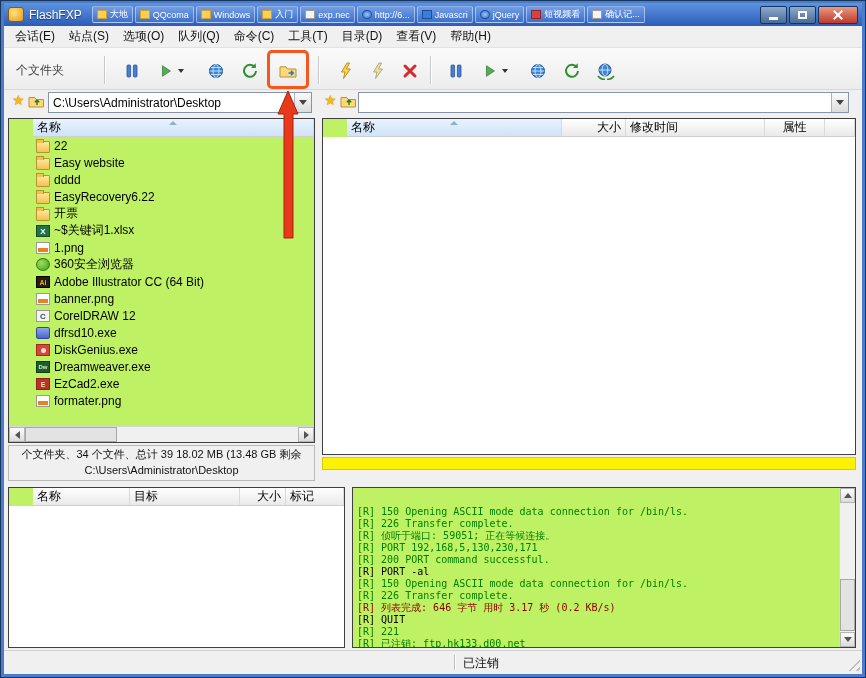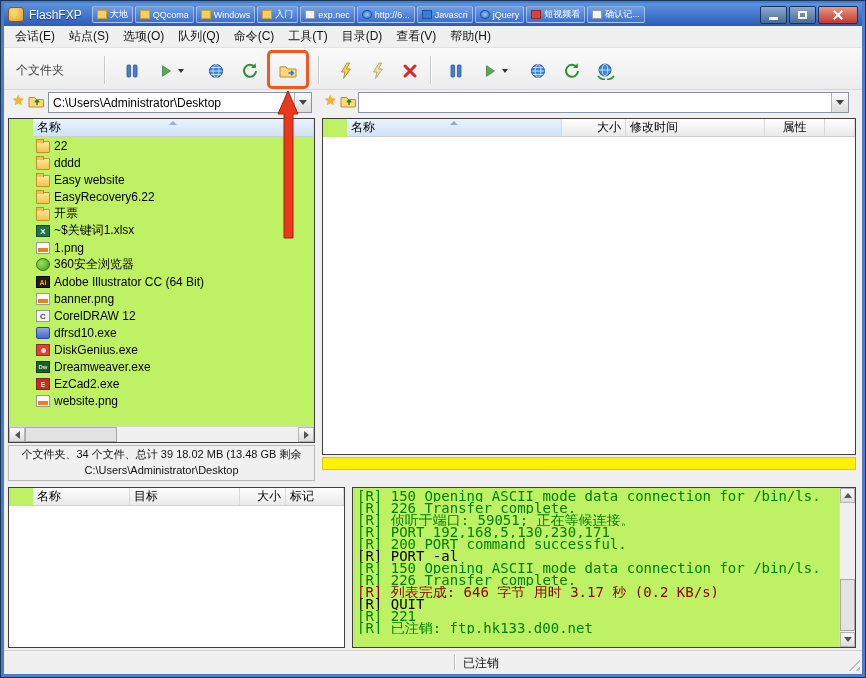--- a/index.html
+++ b/index.html
@@ -107,21 +107,21 @@
   .vscroll .sbtn { width:15px; }
   .vscroll .down { position:absolute; bottom:0; }
   .vthumb { position:absolute; left:0; bottom:16px; width:15px; height:52px; background:#e3e3e3; border:1px solid #a8a8a8; }
 
   
   .local-status { position:absolute; left:8px; top:445px; width:307px; height:36px; background:#f0f0f0;
                   border:1px solid #b9b9b9; text-align:center; font-size:11px; color:#111; overflow:hidden; }
   .local-status div { line-height:16px; white-space:nowrap; }
   .yellowbar { position:absolute; left:322px; top:457px; width:534px; height:13px; background:#fff200; border:1px solid #d8cc00; }
   .logbody { position:absolute; inset:0 17px 0 0; padding:2px 4px; overflow:hidden;
-             font-family:"DejaVu Sans Mono","Liberation Mono",monospace; font-size:14px; line-height:12px; }
+             font-family:"DejaVu Sans Mono","Liberation Mono",monospace; font-size:10px; line-height:12px;margin-top:16px; }
   .logline { white-space:nowrap; overflow:hidden; }
   .statusbar { position:absolute; left:4px; right:4px; top:650px; height:23px; background:#f0f0f0; border-top:1px solid #d0d0d0; }
   .sb-sep { position:absolute; left:450px; top:4px; height:15px; width:2px; border-left:1px solid #bdbdbd; border-right:1px solid #fff; }
   .sb-text { position:absolute; left:459px; top:4px; font-size:12px; color:#111; }
   .grip { position:absolute; right:2px; bottom:2px; width:13px; height:13px;
           background:repeating-linear-gradient(135deg,#bdbdbd 0 2px,transparent 2px 5px);
           clip-path:polygon(100% 0,100% 100%,0 100%); }
 
   
   .hl-box { position:absolute; left:267px; top:50px; width:42px; height:39px; border:3px solid #f4581e; border-radius:5px; z-index:40; }
@@ -337,26 +337,26 @@
     <div>
 
 
         <div class="fitem">
           <span class="ic folder"></span>
           <span>22</span>
         </div>
 
         <div class="fitem">
           <span class="ic folder"></span>
+          <span>Easy website</span>
+        </div>
+
+        <div class="fitem">
+          <span class="ic folder"></span>
           <span>dddd</span>
-        </div>
-
-        <div class="fitem">
-          <span class="ic folder"></span>
-          <span>Easy website</span>
         </div>
 
         <div class="fitem">
           <span class="ic folder"></span>
           <span>EasyRecovery6.22</span>
         </div>
 
         <div class="fitem">
           <span class="ic folder"></span>
           <span>开票</span>
@@ -407,21 +407,21 @@
           <span>Dreamweaver.exe</span>
         </div>
 
         <div class="fitem">
           <span class="ic ez"></span>
           <span>EzCad2.exe</span>
         </div>
 
         <div class="fitem">
           <span class="ic png"></span>
-          <span>website.png</span>
+          <span>formater.png</span>
         </div>
       </div>
     <div class="hscroll">
       <span class="sbtn">
           <i class="tri-l"></i>
         </span>
       <span class="hthumb"></span>
       <span style="flex:1"></span>
       <span class="sbtn">
           <i class="tri-r"></i>

